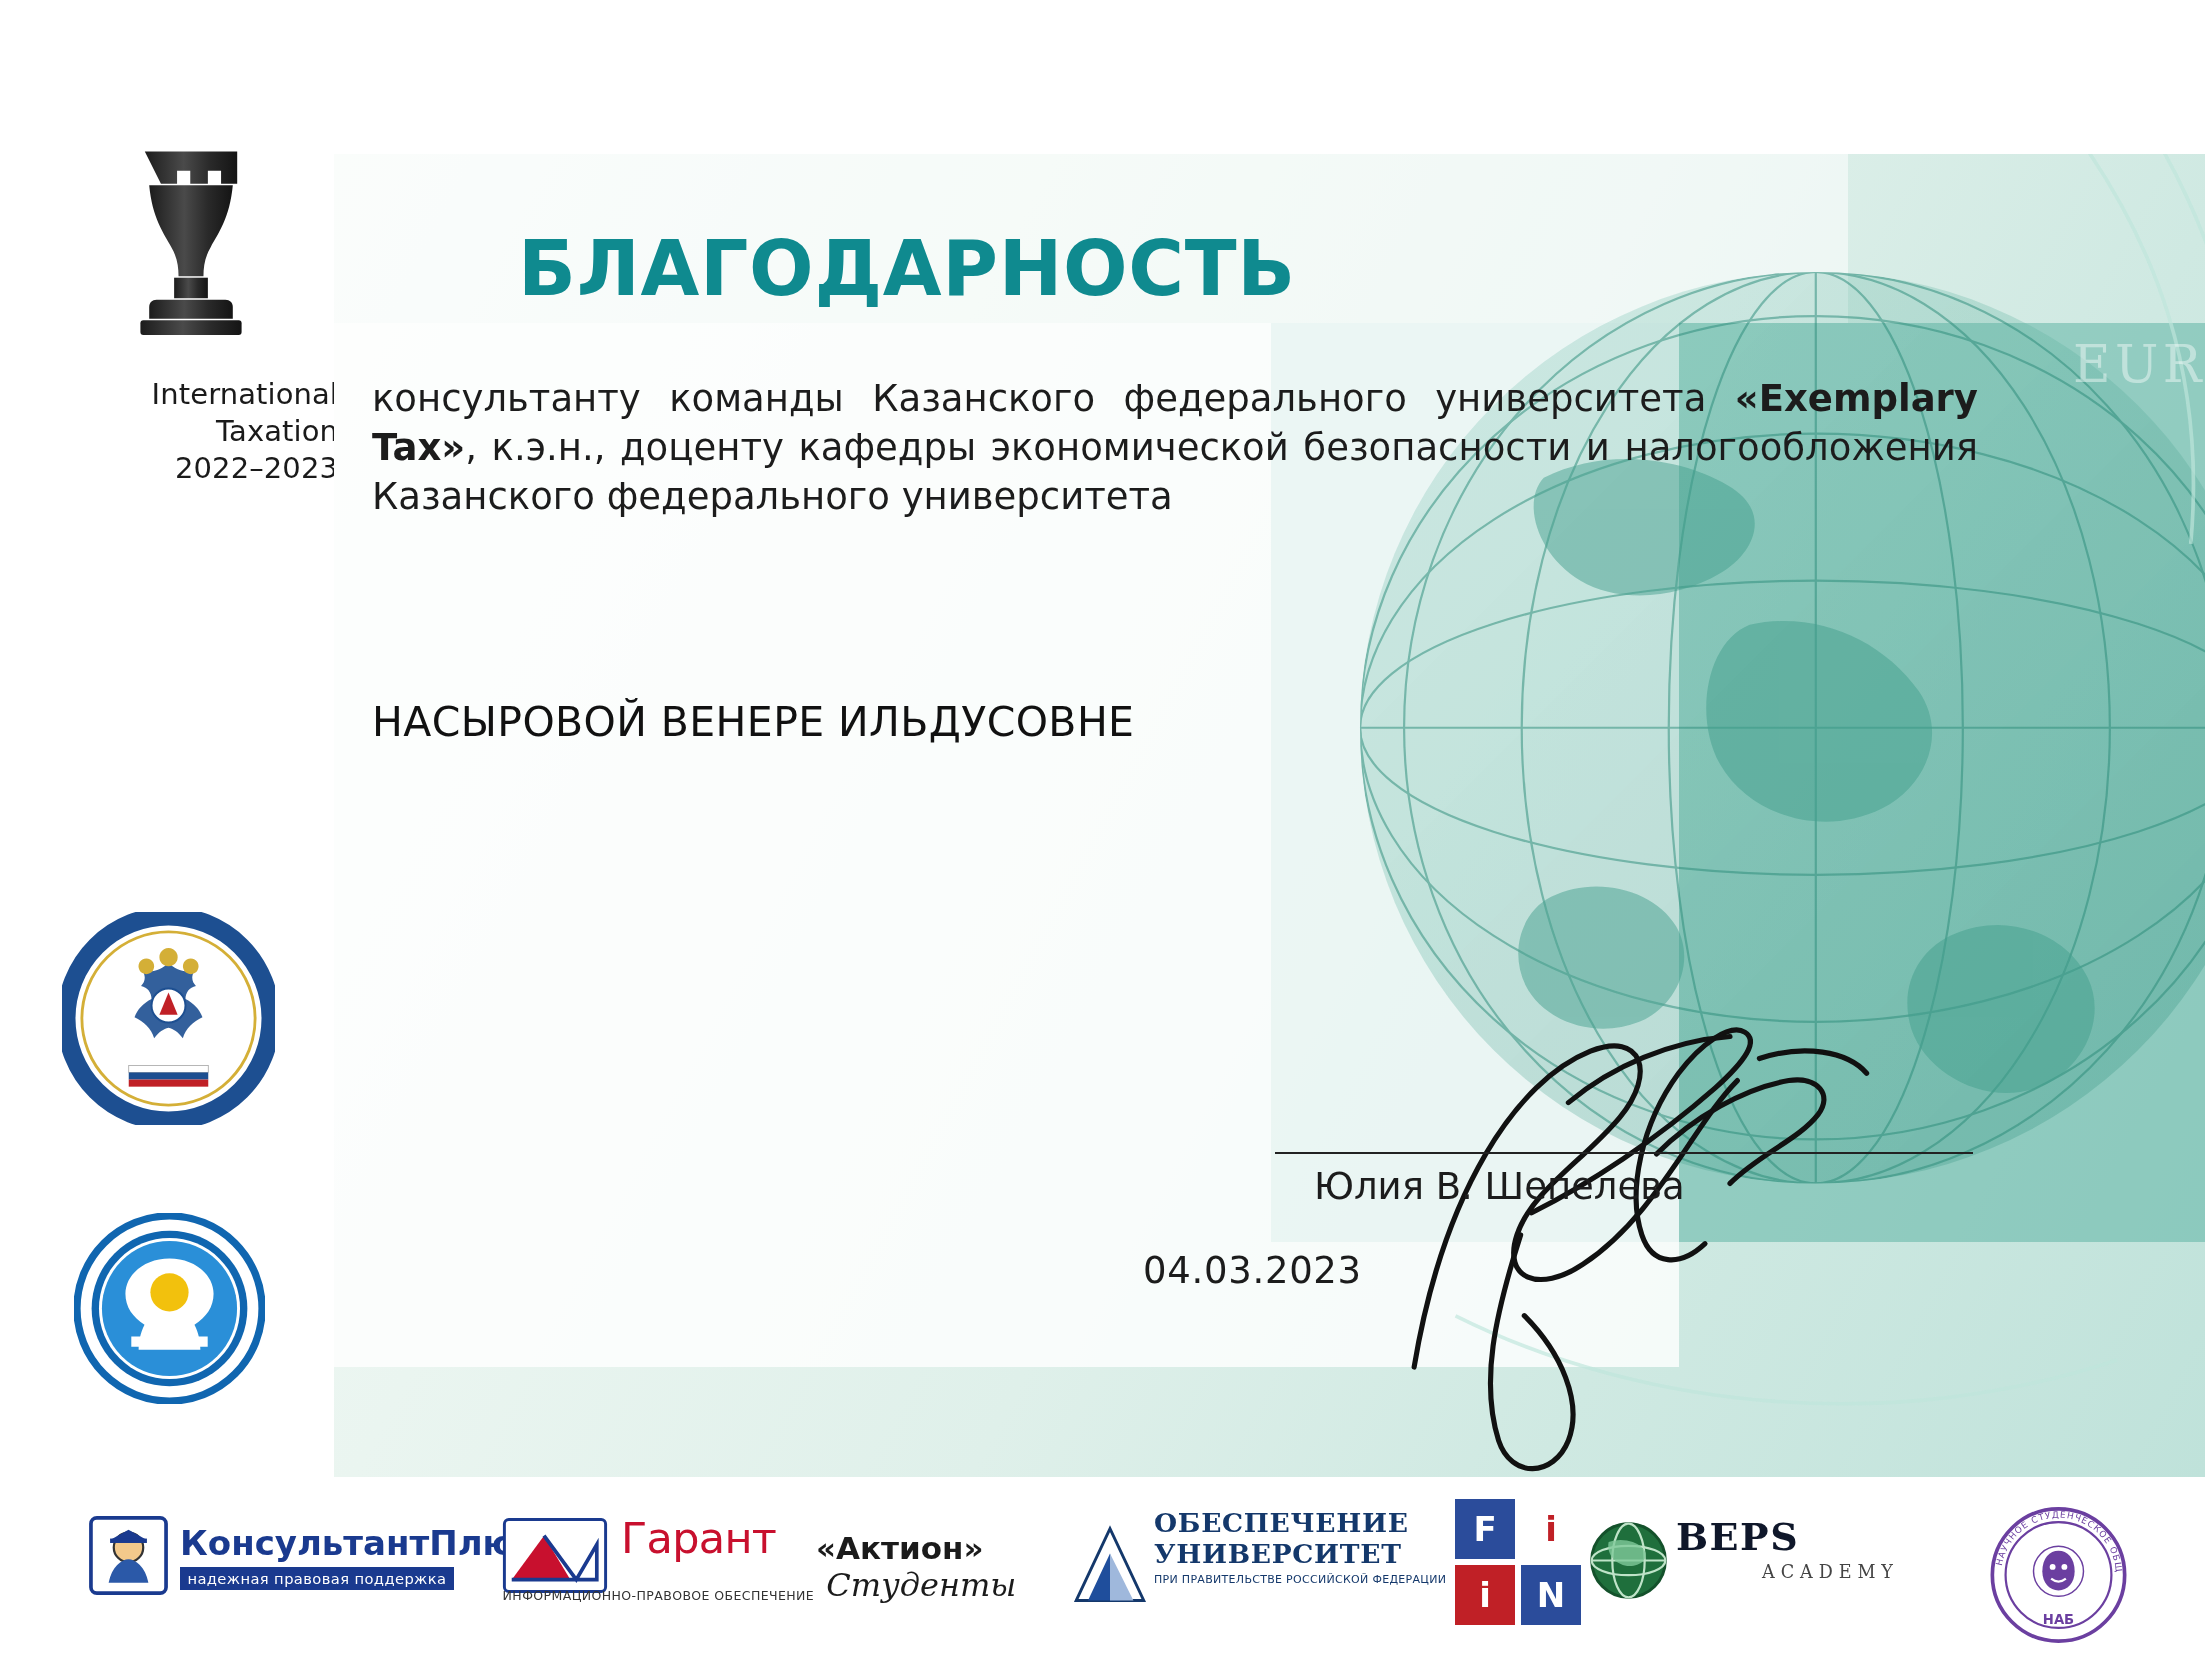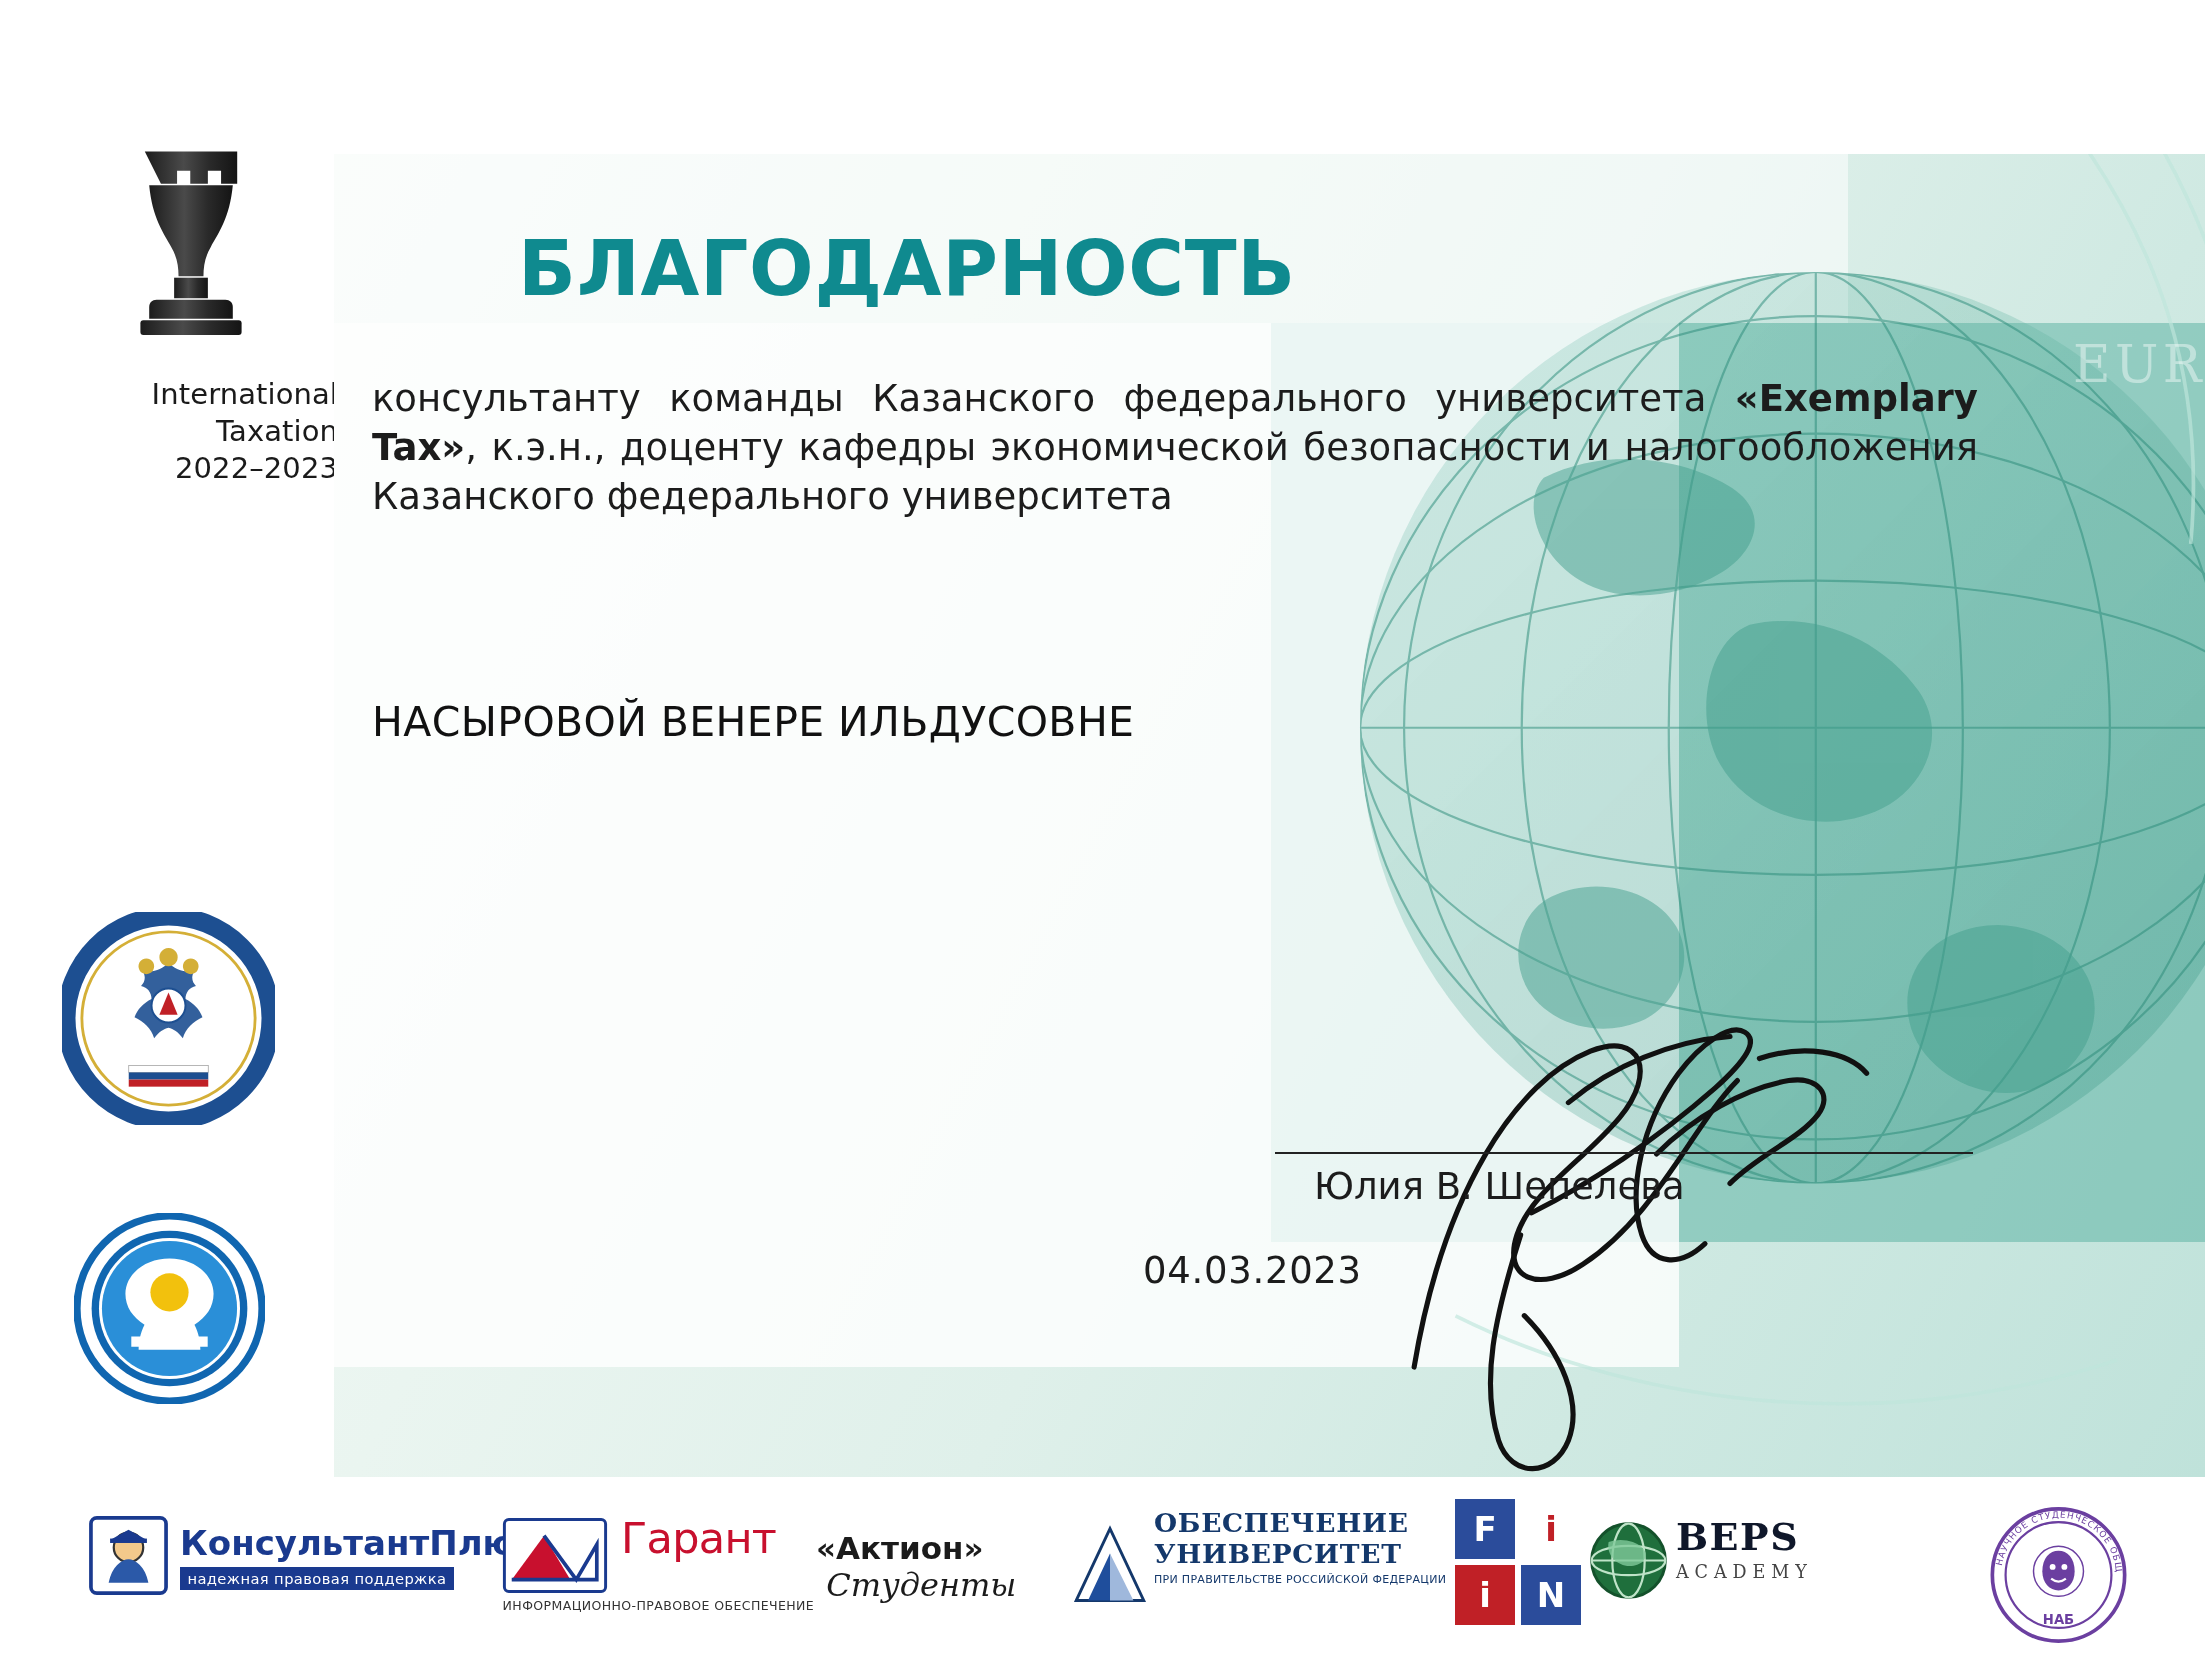--- a/index.html
+++ b/index.html
@@ -266,21 +266,21 @@
   .fs-wrap { left: 1455px; top: 7.4px; width: 132px; height: 132px; }
   .fs-cell { position: absolute; width: 60px; height: 60px; color: #fff; font-weight: bold; font-size: 34px; display:flex; align-items:center; justify-content:center; font-family: "DejaVu Sans","Liberation Sans",sans-serif;}
   .fs-1 { left: 0; top: 0; background: #2b4c9b; }
   .fs-2 { left: 66px; top: 0; background: #ffffff; color: #c02026; }
   .fs-3 { left: 0; top: 66px; background: #c02026; }
   .fs-4 { left: 66px; top: 66px; background: #2b4c9b; }
 
   
   .beps-wrap { left: 1676px; top: 22px; width: 309px; height: 110px; }
   .beps-t { font-size: 38px; font-weight: bold; color: #0f172a; font-family: "DejaVu Serif","Liberation Serif",serif; letter-spacing: 1.5px; }
-  .beps-s { font-size: 17.6px; color: #444; letter-spacing: 5.9px; margin-top: 2.9px; font-family: "DejaVu Serif","Liberation Serif",serif;}
+  .beps-s { font-size: 17.6px; color: #444; letter-spacing: 5.9px; margin-top: 2.9px; font-family: "DejaVu Serif","Liberation Serif",serif; text-align: center;}
 
   
   .nab-wrap { left: 1985px; top: 13.2px; width: 169px; height: 140px; }
 </style>
 </head>
 <body>
 
 <div id="certificate">
 
   <div class="left-col">
@@ -430,21 +430,21 @@
 
     <div class="flogo gr-wrap">
       <svg width="110" height="81" viewBox="0 0 150 110" style="position:absolute;left:-7.4px;top:10.3px">
         <rect x="6" y="6" width="138" height="98" rx="6" fill="#ffffff" stroke="#1a3a8f" stroke-width="4"></rect>
         <path d="M16 88 L60 28 L96 88 Z" fill="#c8102e"></path>
         <path d="M60 28 L104 88 L132 40 L132 88 L16 88" fill="none" stroke="#1a3a8f" stroke-width="5"></path>
       </svg>
       <div style="position:absolute;left:114px;top:7.4px">
         <div class="gr-title">Гарант</div>
       </div>
-      <div class="gr-sub" style="position:absolute;left:-4.4px;top:87px">ИНФОРМАЦИОННО-ПРАВОВОЕ ОБЕСПЕЧЕНИЕ</div>
+      <div class="gr-sub" style="position:absolute;left:-4.4px;top:77px">ИНФОРМАЦИОННО-ПРАВОВОЕ ОБЕСПЕЧЕНИЕ</div>
     </div>
 
     <div class="flogo ak-wrap">
       <span class="ak-a">«Актион»</span>
       <span class="ak-b" style="margin-left:10.3px">Студенты</span>
     </div>
 
     <div class="flogo fu-wrap">
       <svg width="88" height="96" viewBox="0 0 120 130" style="position:absolute;left:-88px;top:11.8px">
         <path d="M14 112 L60 14 L106 112 Z" fill="#ffffff" stroke="#14386b" stroke-width="4"></path>

